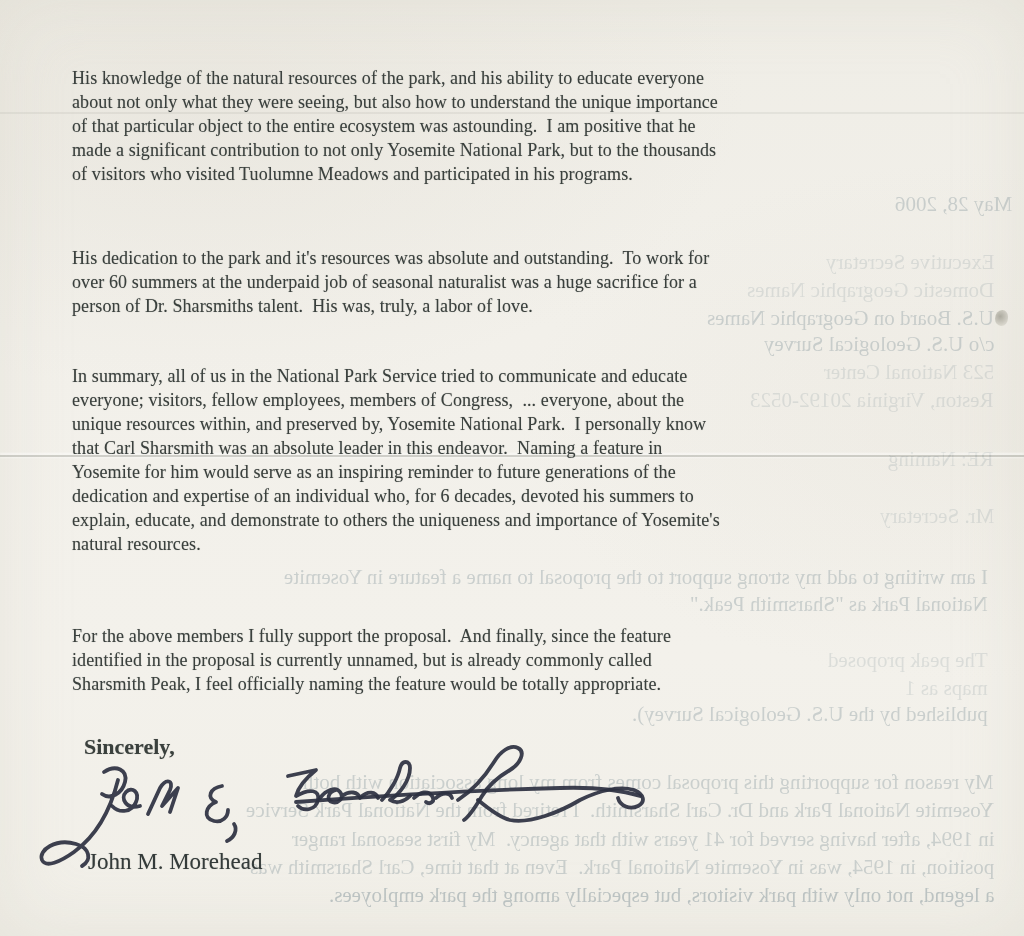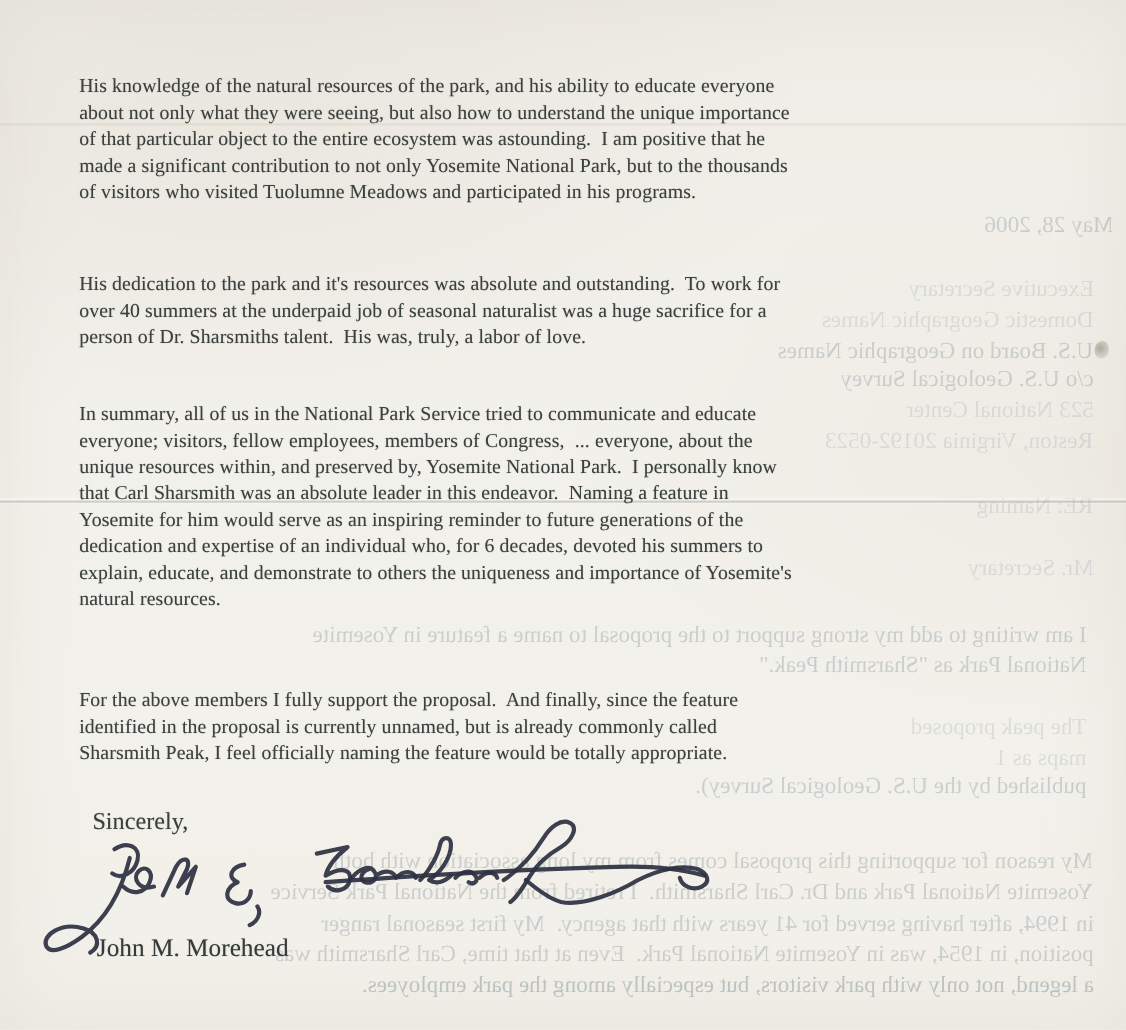--- a/index.html
+++ b/index.html
@@ -70,35 +70,35 @@
   <div class="crease crease-faint" style="top:112px;"></div>
   <div class="crease crease-main" style="top:455px;"></div>
   <div class="speck" style="left:995px;top:310px;"></div>
 
   <div class="para" style="top:66px;">His knowledge of the natural resources of the park, and his ability to educate everyone
 about not only what they were seeing, but also how to understand the unique importance
 of that particular object to the entire ecosystem was astounding.  I am positive that he
 made a significant contribution to not only Yosemite National Park, but to the thousands
 of visitors who visited Tuolumne Meadows and participated in his programs.</div>
   <div class="para" style="top:246px;">His dedication to the park and it's resources was absolute and outstanding.  To work for
-over 40 summers at the underpaid job of seasonal naturalist was a huge sacrifice for a
+over 60 summers at the underpaid job of seasonal naturalist was a huge sacrifice for a
 person of Dr. Sharsmiths talent.  His was, truly, a labor of love.</div>
   <div class="para" style="top:364px;">In summary, all of us in the National Park Service tried to communicate and educate
 everyone; visitors, fellow employees, members of Congress,  ... everyone, about the
 unique resources within, and preserved by, Yosemite National Park.  I personally know
 that Carl Sharsmith was an absolute leader in this endeavor.  Naming a feature in
 Yosemite for him would serve as an inspiring reminder to future generations of the
 dedication and expertise of an individual who, for 6 decades, devoted his summers to
 explain, educate, and demonstrate to others the uniqueness and importance of Yosemite's
 natural resources.</div>
   <div class="para" style="top:624px;">For the above members I fully support the proposal.  And finally, since the feature
 identified in the proposal is currently unnamed, but is already commonly called
 Sharsmith Peak, I feel officially naming the feature would be totally appropriate.</div>
 
-  <div class="closing" style="top:733px;">Sincerely,</div>
+  <div class="closing" style="top:733px;font-weight:bold;">Sincerely,</div>
 
   <svg class="signature" width="700" height="170" viewBox="0 0 700 170" role="img" aria-label="handwritten signature">
     <path d="M 104 32 C 116 24 128 30 125 42 C 122 54 110 60 102 54 M 118 40 C 110 72 96 96 74 112 C 60 122 46 128 42 120 C 38 110 56 98 76 104 C 90 108 92 120 82 126"></path>
     <path d="M 112 66 C 120 74 132 72 136 62 C 140 52 132 46 126 52 C 120 58 126 70 140 66"></path>
     <path d="M 148 74 L 160 48 C 166 38 174 40 170 50 L 162 66 L 178 48 L 170 72"></path>
     <path d="M 222 46 C 210 48 206 58 216 62 C 206 66 202 78 214 81 C 222 83 228 77 228 70 M 234 84 C 238 90 234 98 227 101"></path>
     <path d="M 288 36 L 316 30 C 306 38 298 48 296 56 C 310 48 320 50 318 60 C 316 70 304 72 298 66"></path>
     <path d="M 320 58 C 326 50 336 46 340 52 C 345 58 338 64 332 62 C 326 60 328 52 336 50 M 342 56 C 350 50 358 52 360 58 C 368 50 376 52 378 58"></path>
     <path d="M 382 60 C 390 52 398 38 400 28 C 402 20 410 20 410 28 C 410 40 400 54 390 60 C 396 64 404 62 410 56"></path>
     <path d="M 414 58 C 420 52 428 50 432 56 C 436 61 430 65 426 62 M 436 58 C 442 52 450 52 452 58"></path>

